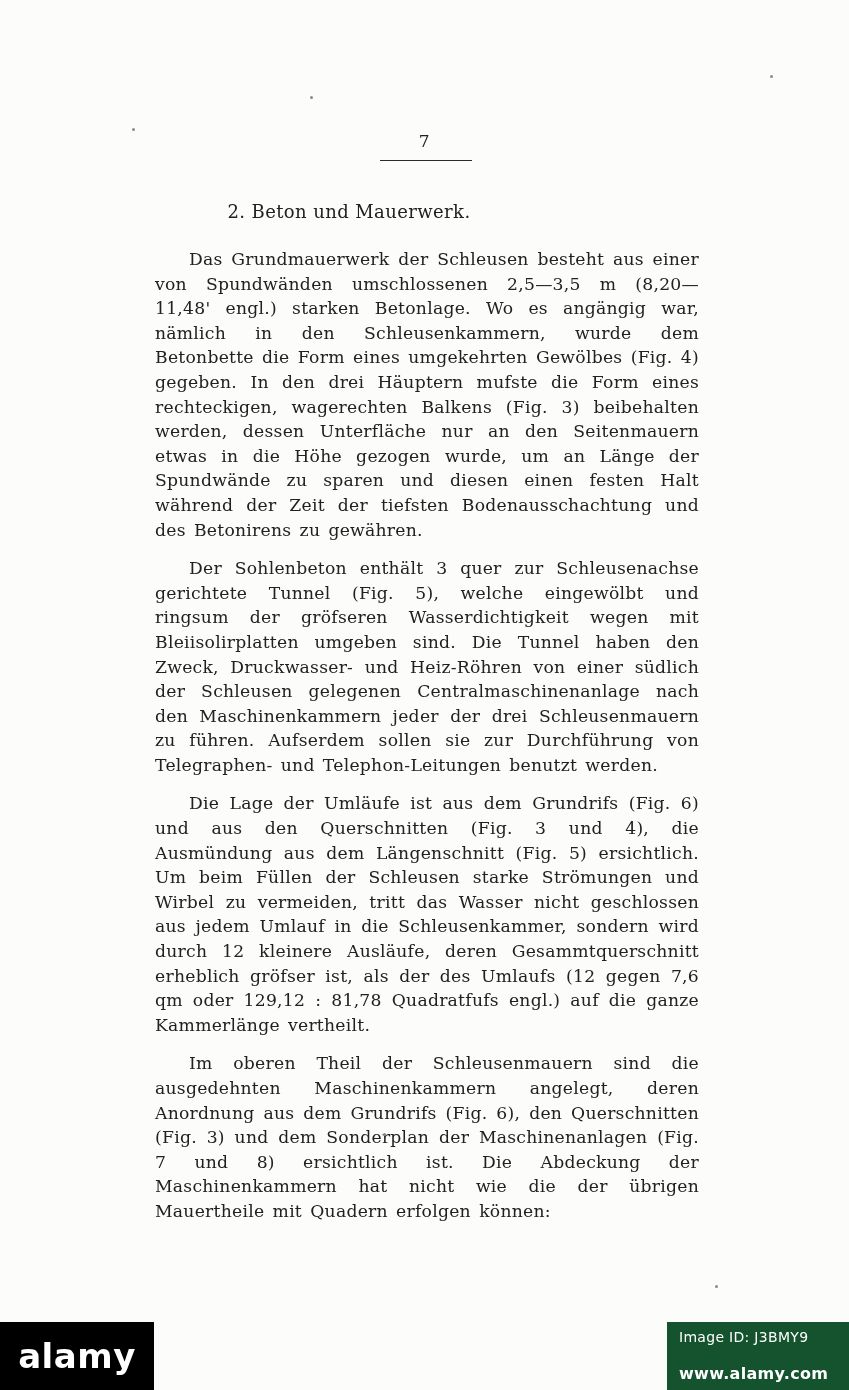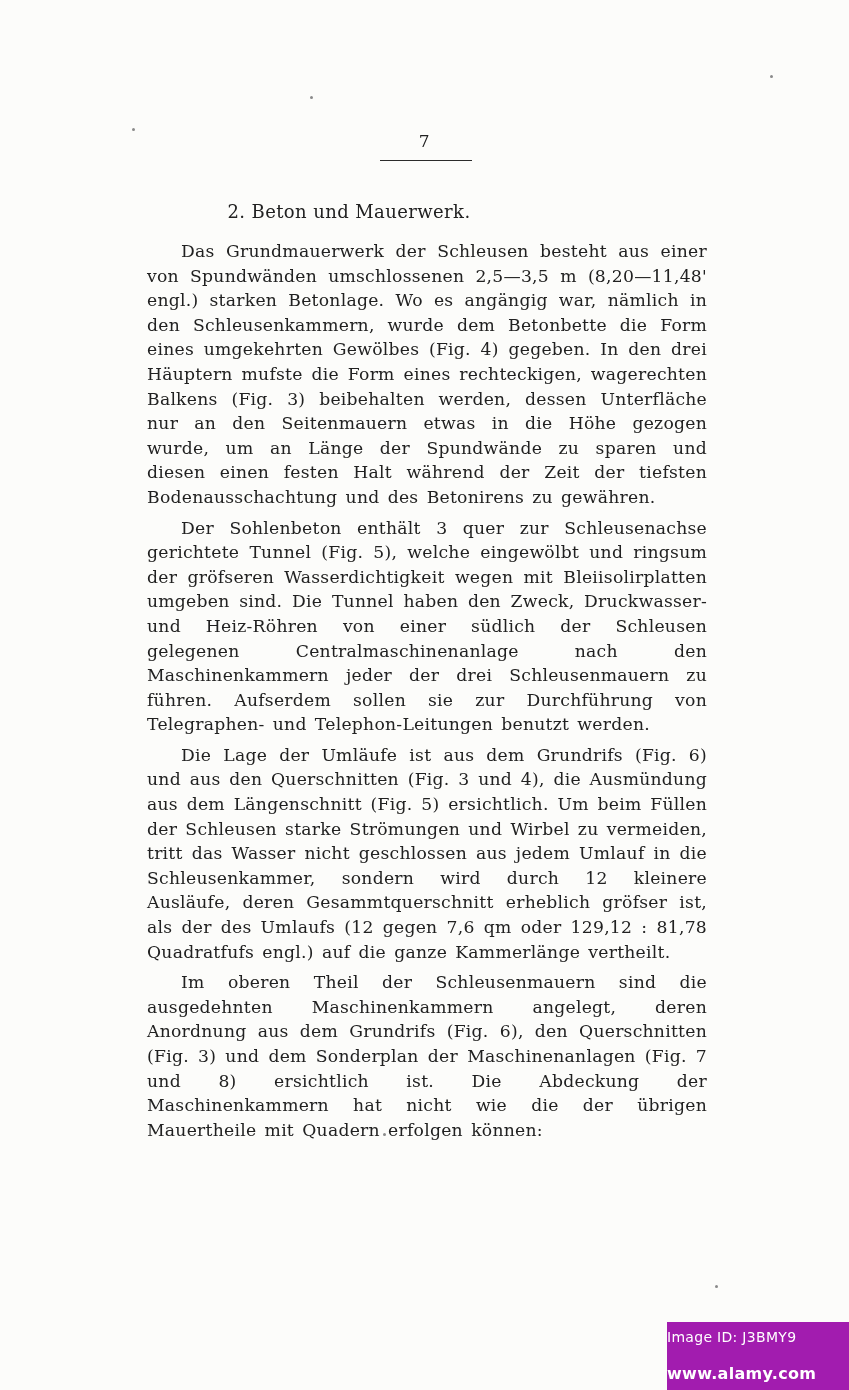--- a/index.html
+++ b/index.html
@@ -46,21 +46,21 @@
     top: 233px;
     left: 141px;
     width: 572px;
     font-size: 17.2px;
     line-height: 24.6px;
     text-align: justify;
     letter-spacing: 0.25px;
     word-spacing: 2.5px;
   }
   .doc-body p {
-    margin: 6px;
+    margin: 14px;
     text-indent: 34px;
   }
   .speck {
     position: absolute;
     width: 3px;
     height: 3px;
     border-radius: 50%;
     background: #8a8a8a;
   }
   .footer-left {
@@ -80,27 +80,28 @@
     font-weight: bold;
     font-size: 34px;
     letter-spacing: 0.5px;
   }
   .footer-right {
     position: absolute;
     right: 0;
     bottom: 0;
     width: 182px;
     height: 68px;
-    background: #a21caf;
+    background: #14532d;
     color: #ffffff;
     font-family: "DejaVu Sans", "Liberation Sans", sans-serif;
     display: flex;
     flex-direction: column;
     justify-content: center;
     align-items: flex-start;
+    padding-left: 12px;
     box-sizing: border-box;
     gap: 3px;
   }
   .image-id {
     font-size: 14px;
     letter-spacing: 0.3px;
   }
   .alamy-url {
     font-size: 16px;
     font-weight: bold;
@@ -125,19 +126,22 @@
     <p>Die Lage der Umläufe ist aus dem Grundrifs (Fig. 6) und aus den Querschnitten (Fig. 3 und 4), die Ausmündung aus dem Längenschnitt (Fig. 5) ersichtlich. Um beim Füllen der Schleusen starke Strömungen und Wirbel zu vermeiden, tritt das Wasser nicht geschlossen aus jedem Umlauf in die Schleusenkammer, sondern wird durch 12 kleinere Ausläufe, deren Gesammtquerschnitt erheblich gröfser ist, als der des Umlaufs (12 gegen 7,6 qm oder 129,12 : 81,78 Quadratfufs engl.) auf die ganze Kammerlänge vertheilt.</p>
     <p>Im oberen Theil der Schleusenmauern sind die ausgedehnten Maschinenkammern angelegt, deren Anordnung aus dem Grundrifs (Fig. 6), den Querschnitten (Fig. 3) und dem Sonderplan der Maschinenanlagen (Fig. 7 und 8) ersichtlich ist. Die Abdeckung der Maschinenkammern hat nicht wie die der übrigen Mauertheile mit Quadern erfolgen können:</p>
   </div>
 
   <div class="speck" style="top:96px; left:310px;"></div>
   <div class="speck" style="top:128px; left:132px;"></div>
   <div class="speck" style="top:75px; left:770px;"></div>
   <div class="speck" style="top:1133px; left:383px;"></div>
   <div class="speck" style="top:1285px; left:715px;"></div>
 
+  <div class="footer-left">
+    <span class="alamy-logo">alamy</span>
+  </div>
 
   <div class="footer-right">
     <span class="image-id">Image ID: J3BMY9</span>
     <span class="alamy-url">www.alamy.com</span>
   </div>
 
 </div>
 
 </body></html>

